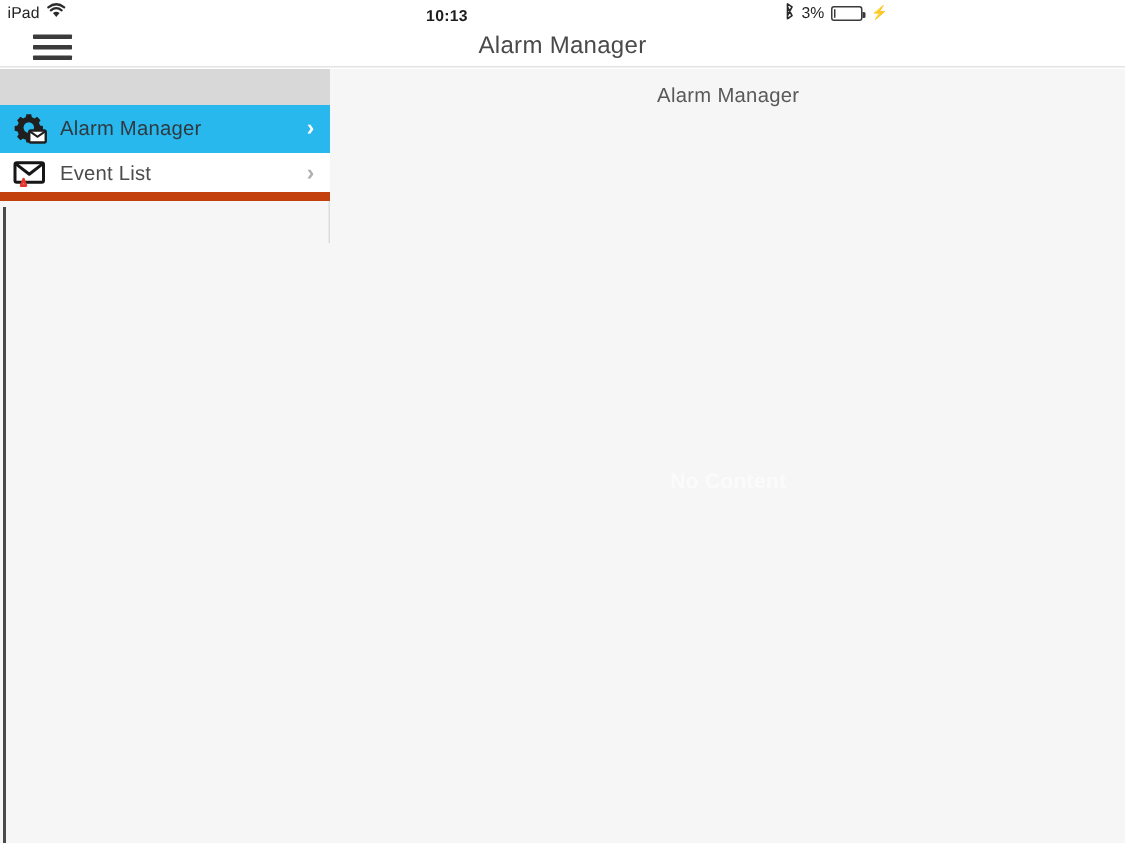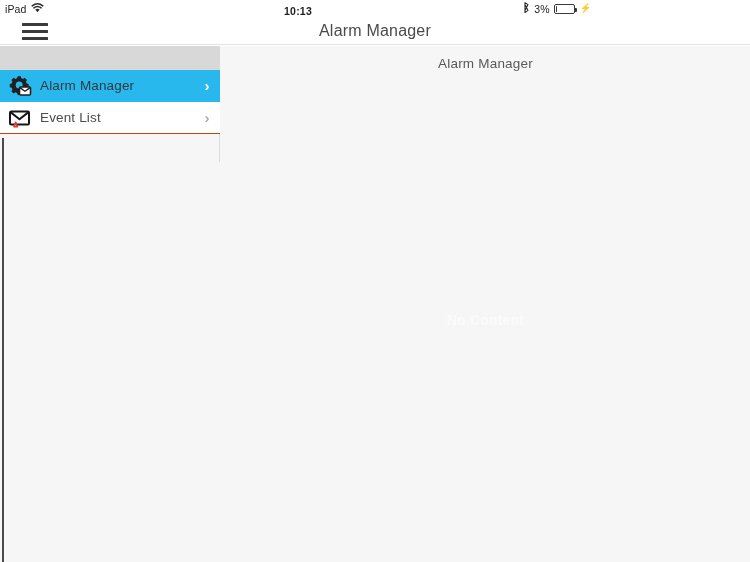--- a/index.html
+++ b/index.html
@@ -62,21 +62,21 @@
   .sidebar {
     position:absolute; left:0; top:0; width:220px; height:516px;
     background:#f6f6f6; border-right:1px solid #dcdcdc;
   }
   .sidebar-topstrip { position:absolute; left:0; top:0; width:220px; height:24px; background:#d8d8d8; }
   .sidebar-list { position:absolute; left:0; top:24px; width:220px; }
 
   .side-row {
     position:relative; height:32px; width:220px;
     display:flex; align-items:center; cursor:pointer;
-    background:#ffffff; border-bottom:1px solid #c2410c;
+    background:#ffffff; border-bottom:6px solid #c2410c;
   }
   .side-row.selected { background:#29b8ee; border-bottom:1px solid #29b8ee; }
   .side-icon {
     width:40px; min-width:40px; height:32px;
     display:flex; align-items:center; justify-content:center;
   }
   .side-label {
     flex:1; font-size:13.5px; color:#4c4c4c; letter-spacing:0.15px;
   }
   .side-row.selected .side-label { color:#2f3a40; }

